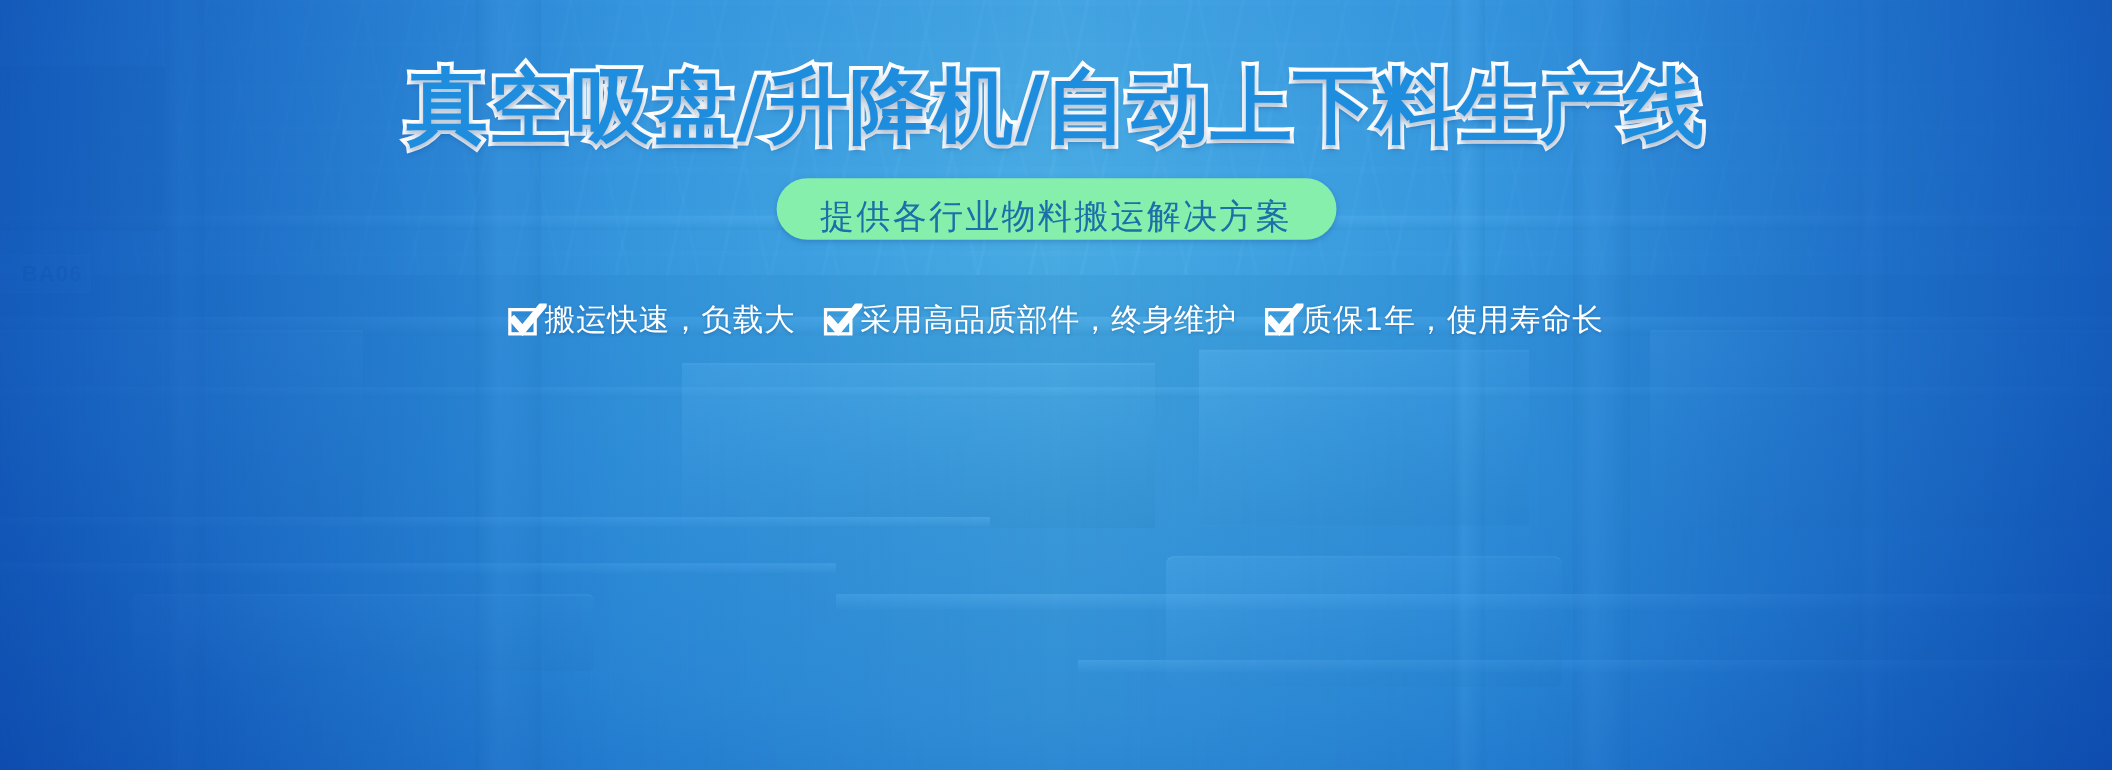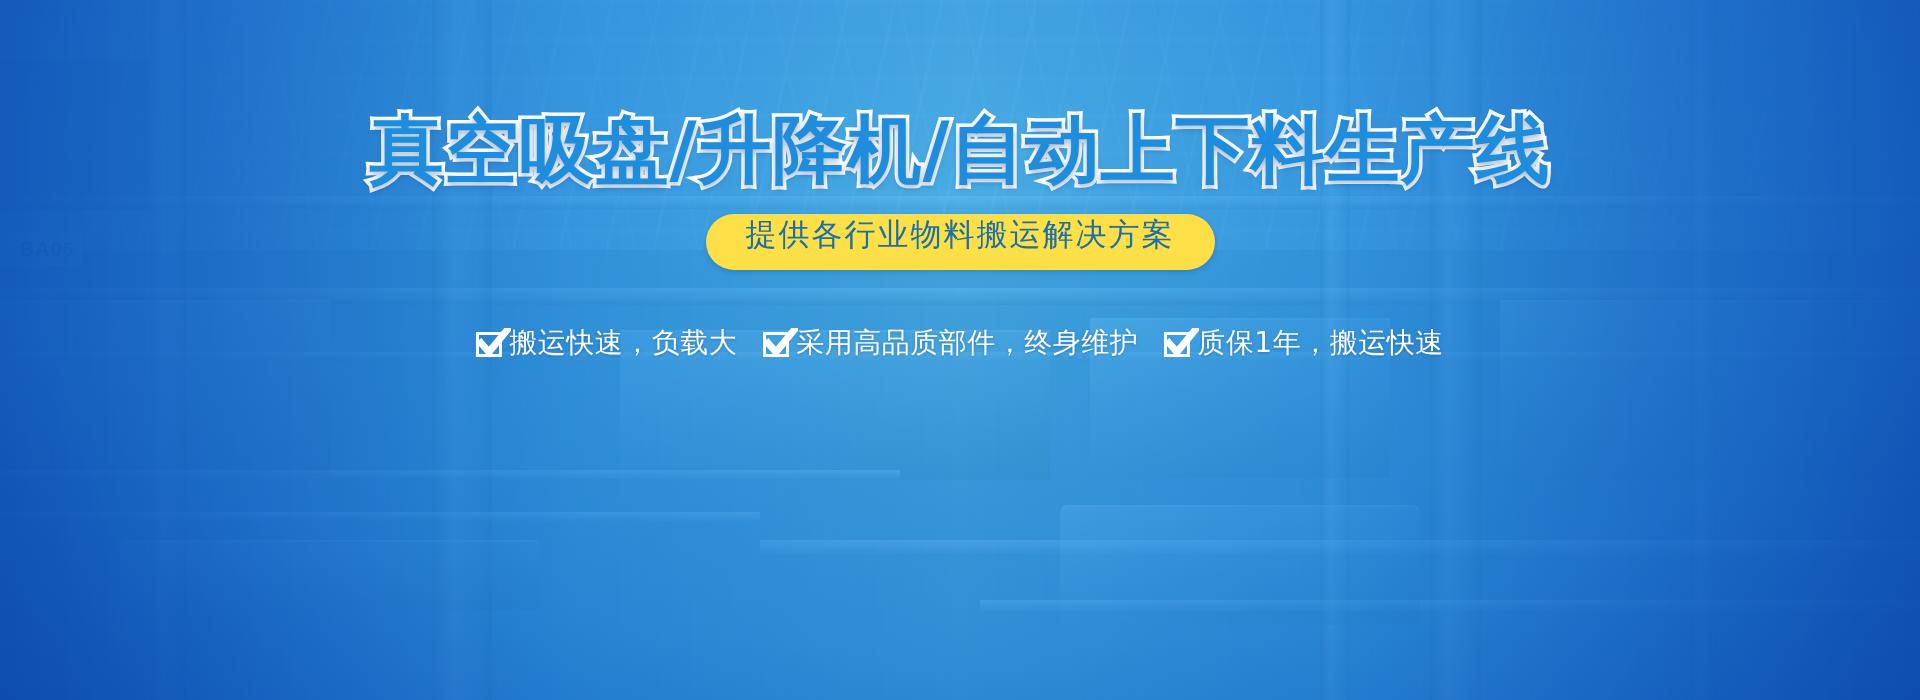--- a/index.html
+++ b/index.html
@@ -84,40 +84,40 @@
     opacity:0.55;
   }
 
   
   #content {
     position:absolute; inset:0;
     display:flex; flex-direction:column; align-items:center;
   }
 
   #title {
-    margin-top:112px;
+    margin-top:60px;
     font-size:74px;
     font-weight:700;
     line-height:1;
     letter-spacing:1px;
     color:#1f8ddd;
     -webkit-text-stroke:7px #ffffff;
     paint-order:stroke fill;
     text-shadow:0 3px 6px rgba(0,50,110,0.35);
     white-space:nowrap;
     font-family:"DejaVu Sans","Liberation Sans",sans-serif;
   }
 
   #pill {
     margin-top:28px;
     height:56px;
     padding:0 40px;
     border-radius:28px;
-    background:#fde047;
-    display:flex; align-items:flex-start; justify-content:center;
+    background:#86efac;
+    display:flex; align-items:flex-end; justify-content:center;
     box-shadow:0 2px 5px rgba(0,50,110,0.22);
   }
   #pill-text {
     font-size:31px;
     font-weight:500;
     letter-spacing:2px;
     color:#1c6fa8;
     white-space:nowrap;
     font-family:"DejaVu Sans","Liberation Sans",sans-serif;
   }
@@ -219,18 +219,18 @@
         <span class="feature-label">采用高品质部件，终身维护</span>
       </div>
 
       <div class="feature">
         <span class="check-icon">
           <span class="box"></span>
           <svg width="34" height="30" viewBox="0 0 34 30" aria-hidden="true">
             <path d="M4 15 L12 24 L31 1" fill="none" stroke="#ffffff" stroke-width="7" stroke-linecap="square" stroke-linejoin="miter"></path>
           </svg>
         </span>
-        <span class="feature-label">质保1年，搬运快速</span>
+        <span class="feature-label">质保1年，使用寿命长</span>
       </div>
 
     </div>
   </div>
 </div>
 
 </body></html>

